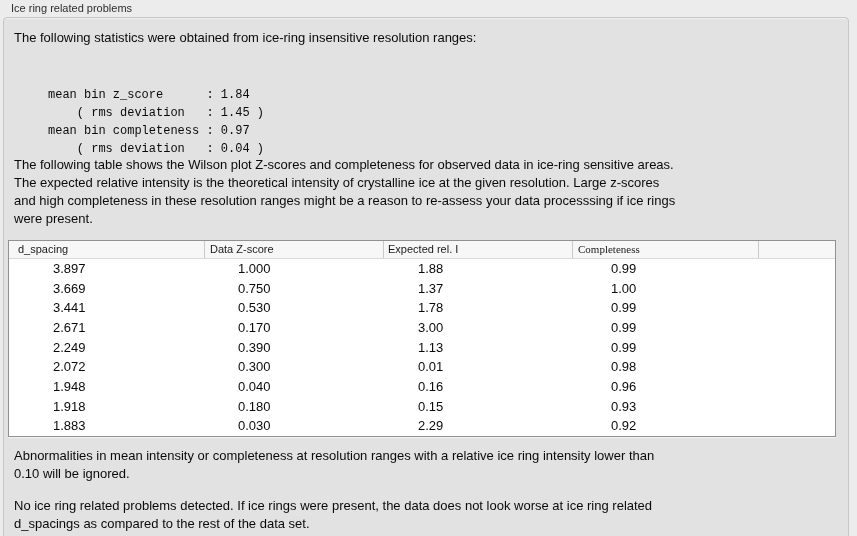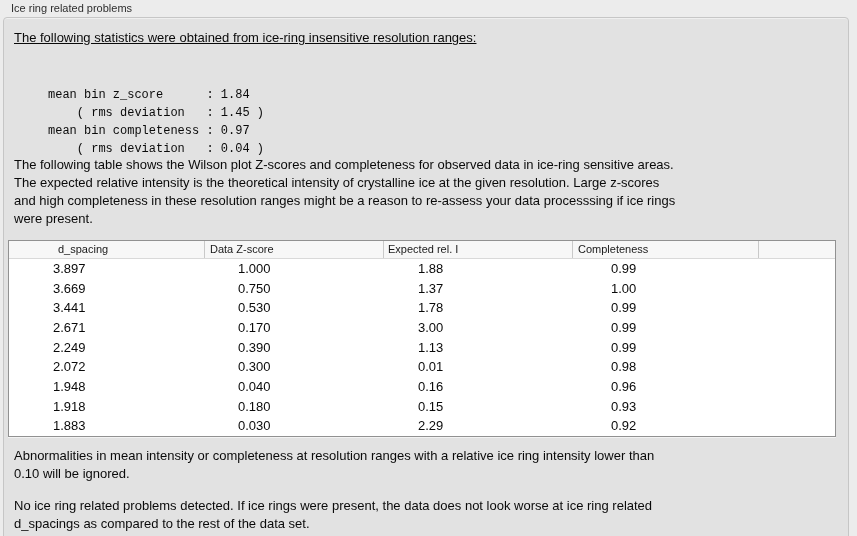--- a/index.html
+++ b/index.html
@@ -20,21 +20,21 @@
   .group-box {
     position: absolute; left: 3px; top: 17px;
     width: 846px; height: 530px;
     background: #e2e2e2;
     border: 1px solid #c6c6c6;
     border-radius: 4px 4px 0 0;
     box-shadow: inset 0 1px 0 rgba(255,255,255,0.45);
   }
   .intro {
     position: absolute; left: 14px; top: 30px;
-    font-size: 13px; line-height: 16px; text-decoration: underline;
+    font-size: 13px; line-height: 16px;
   }
   .stats-block {
     position: absolute; left: 48px; top: 58px;
     font-family: "Liberation Mono", "DejaVu Sans Mono", monospace;
     font-size: 12px; line-height: 18px;
     white-space: pre;
     margin-top: 28px;
   }
   .description {
     position: absolute; left: 14px; top: 156px;
@@ -65,24 +65,24 @@
     background: #f7f7f7;
     border-bottom: 1px solid #d9d9d9;
     font-size: 11px;
     color: #1a1a1a;
   }
   .th {
     line-height: 17px;
     overflow: hidden; white-space: nowrap;
   }
   .th + .th { border-left: 1px solid #c9c9c9; }
-  .th.c0 { padding-left: 9px; margin-left: 40px; }
+  .th.c0 { padding-left: 9px; }
   .th.c1 { padding-left: 4px; }
   .th.c2 { padding-left: 5px; }
-  .th.c3 { padding-left: 5px; }
+  .th.c3 { padding-left: 5px; font-family: Liberation Serif, serif; }
   .tbody { width: 100%; padding-left: 24px; }
   .tr {
     display: grid;
     grid-template-columns: 195px 179px 189px 186px 1fr;
     height: 19.67px;
     font-size: 13px;
   }
   .td {
     line-height: 19.67px;
     overflow: hidden; white-space: nowrap;

